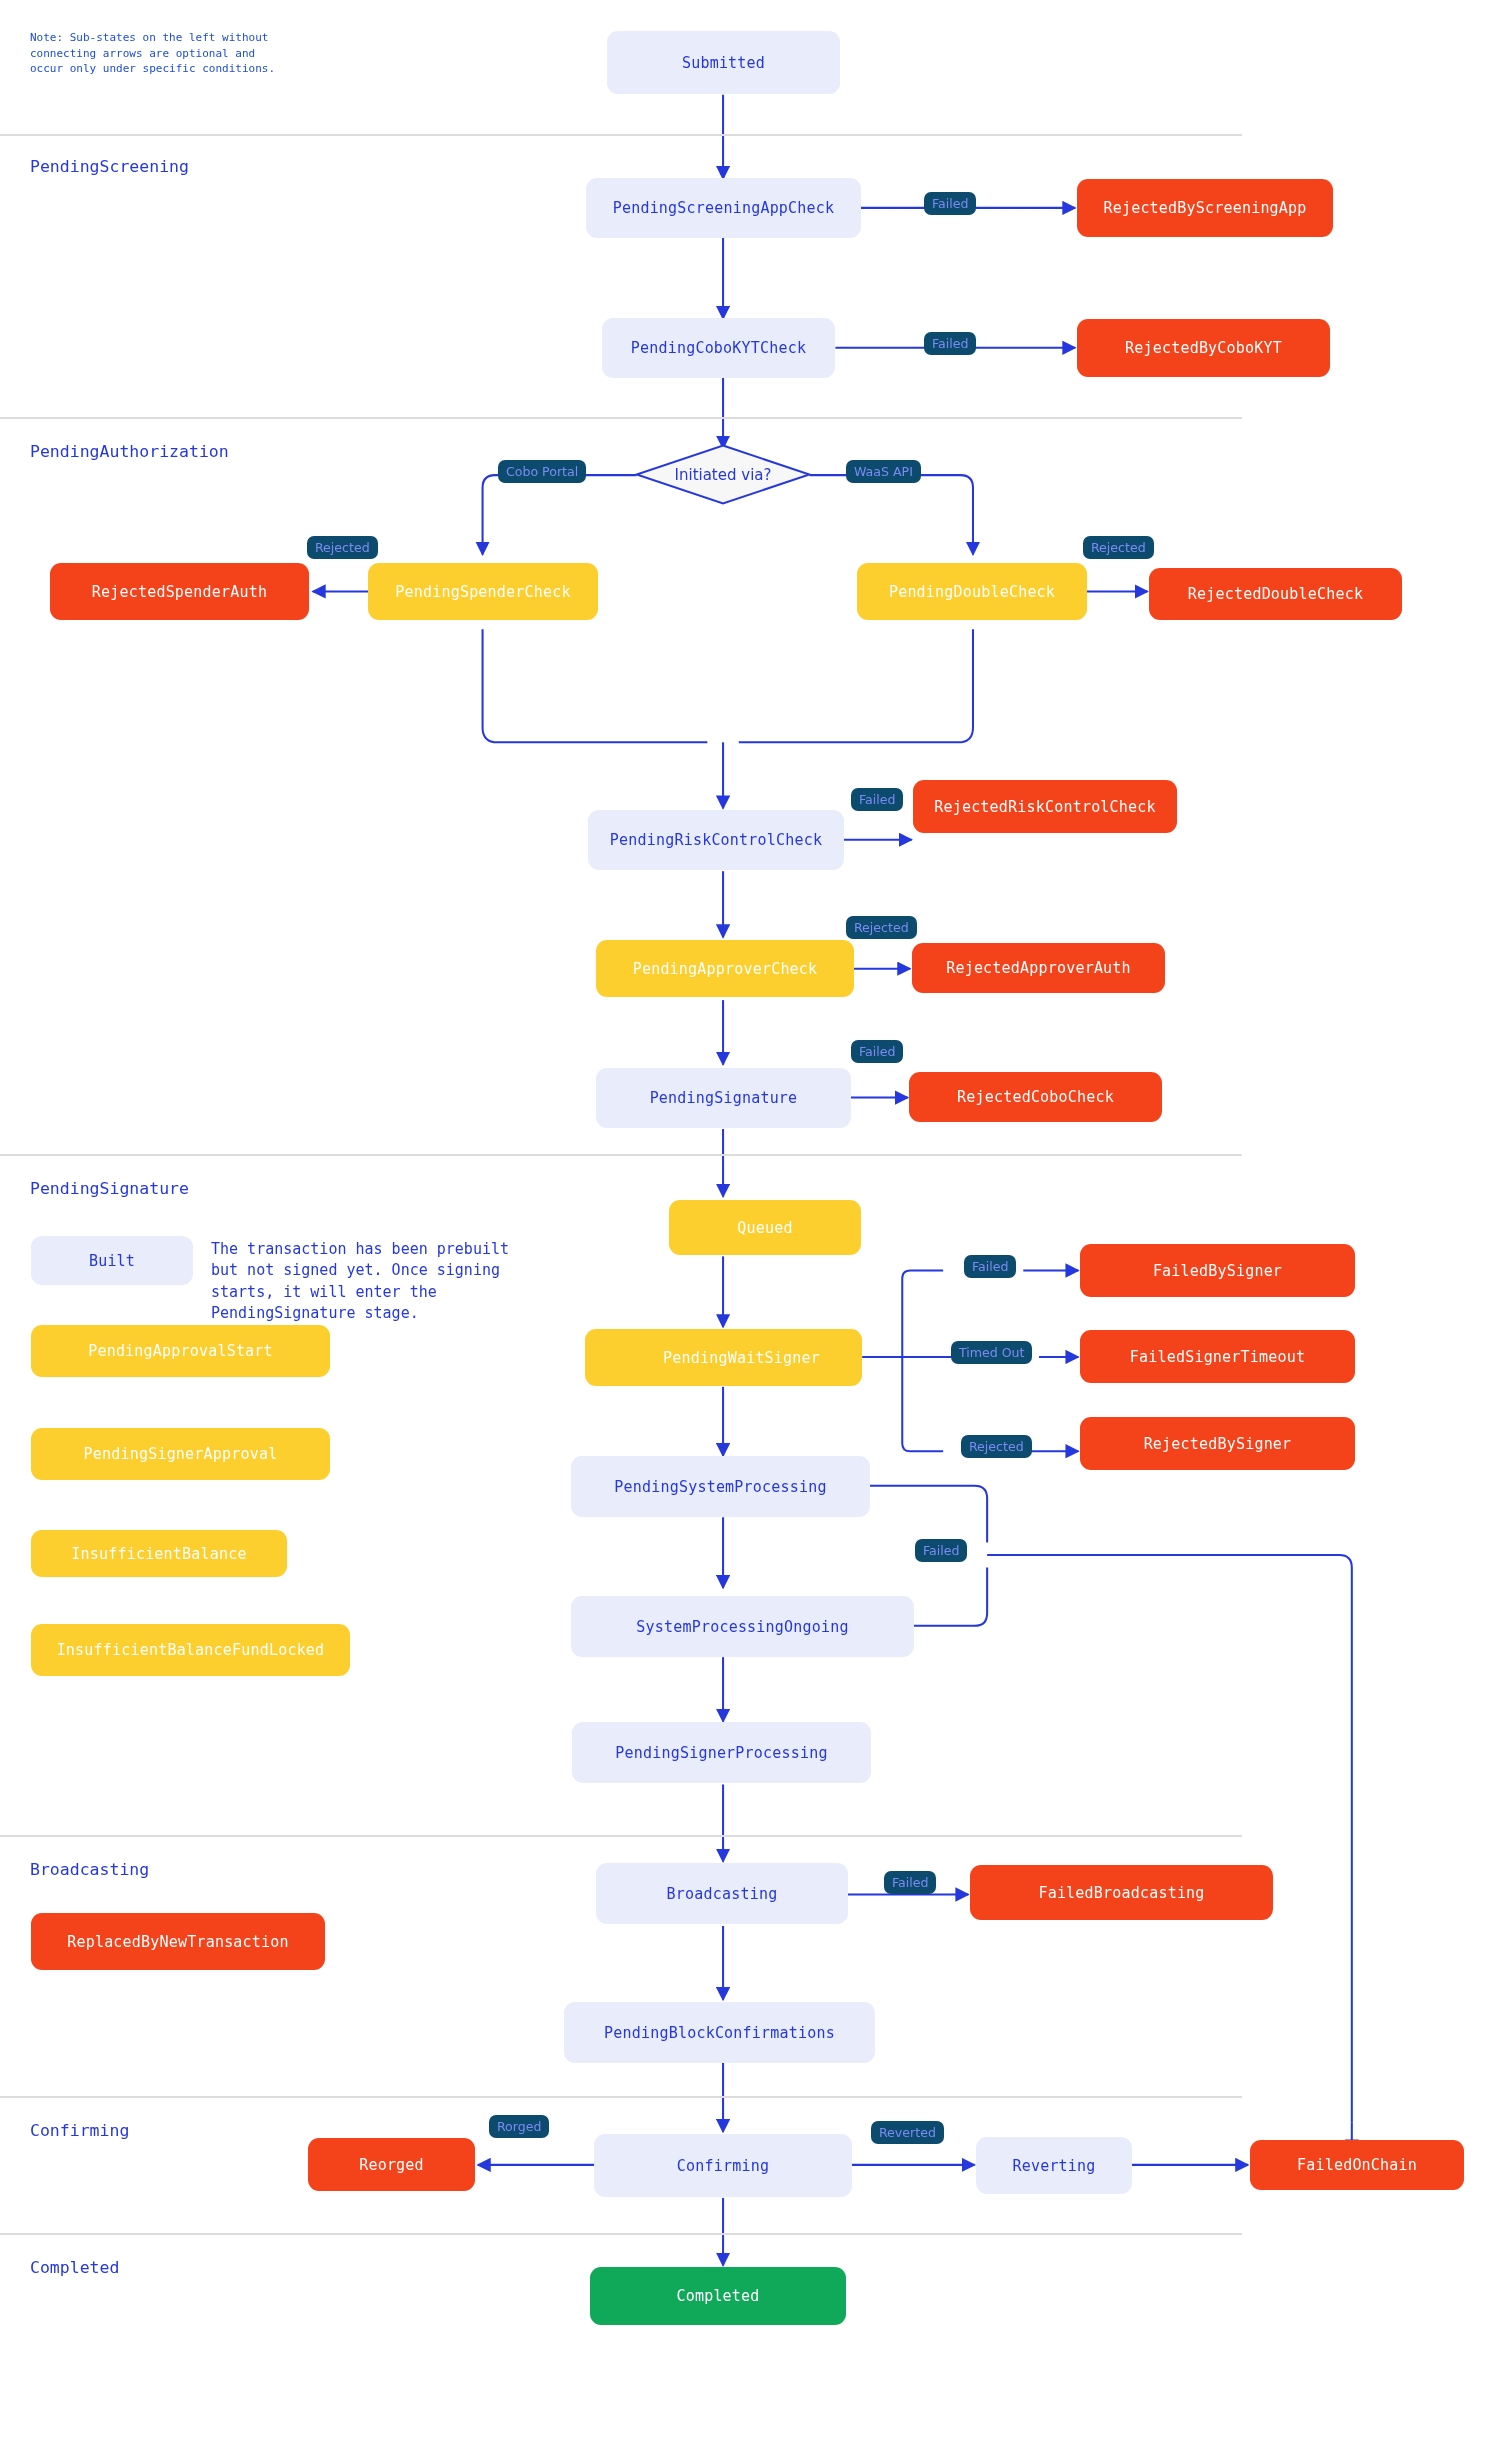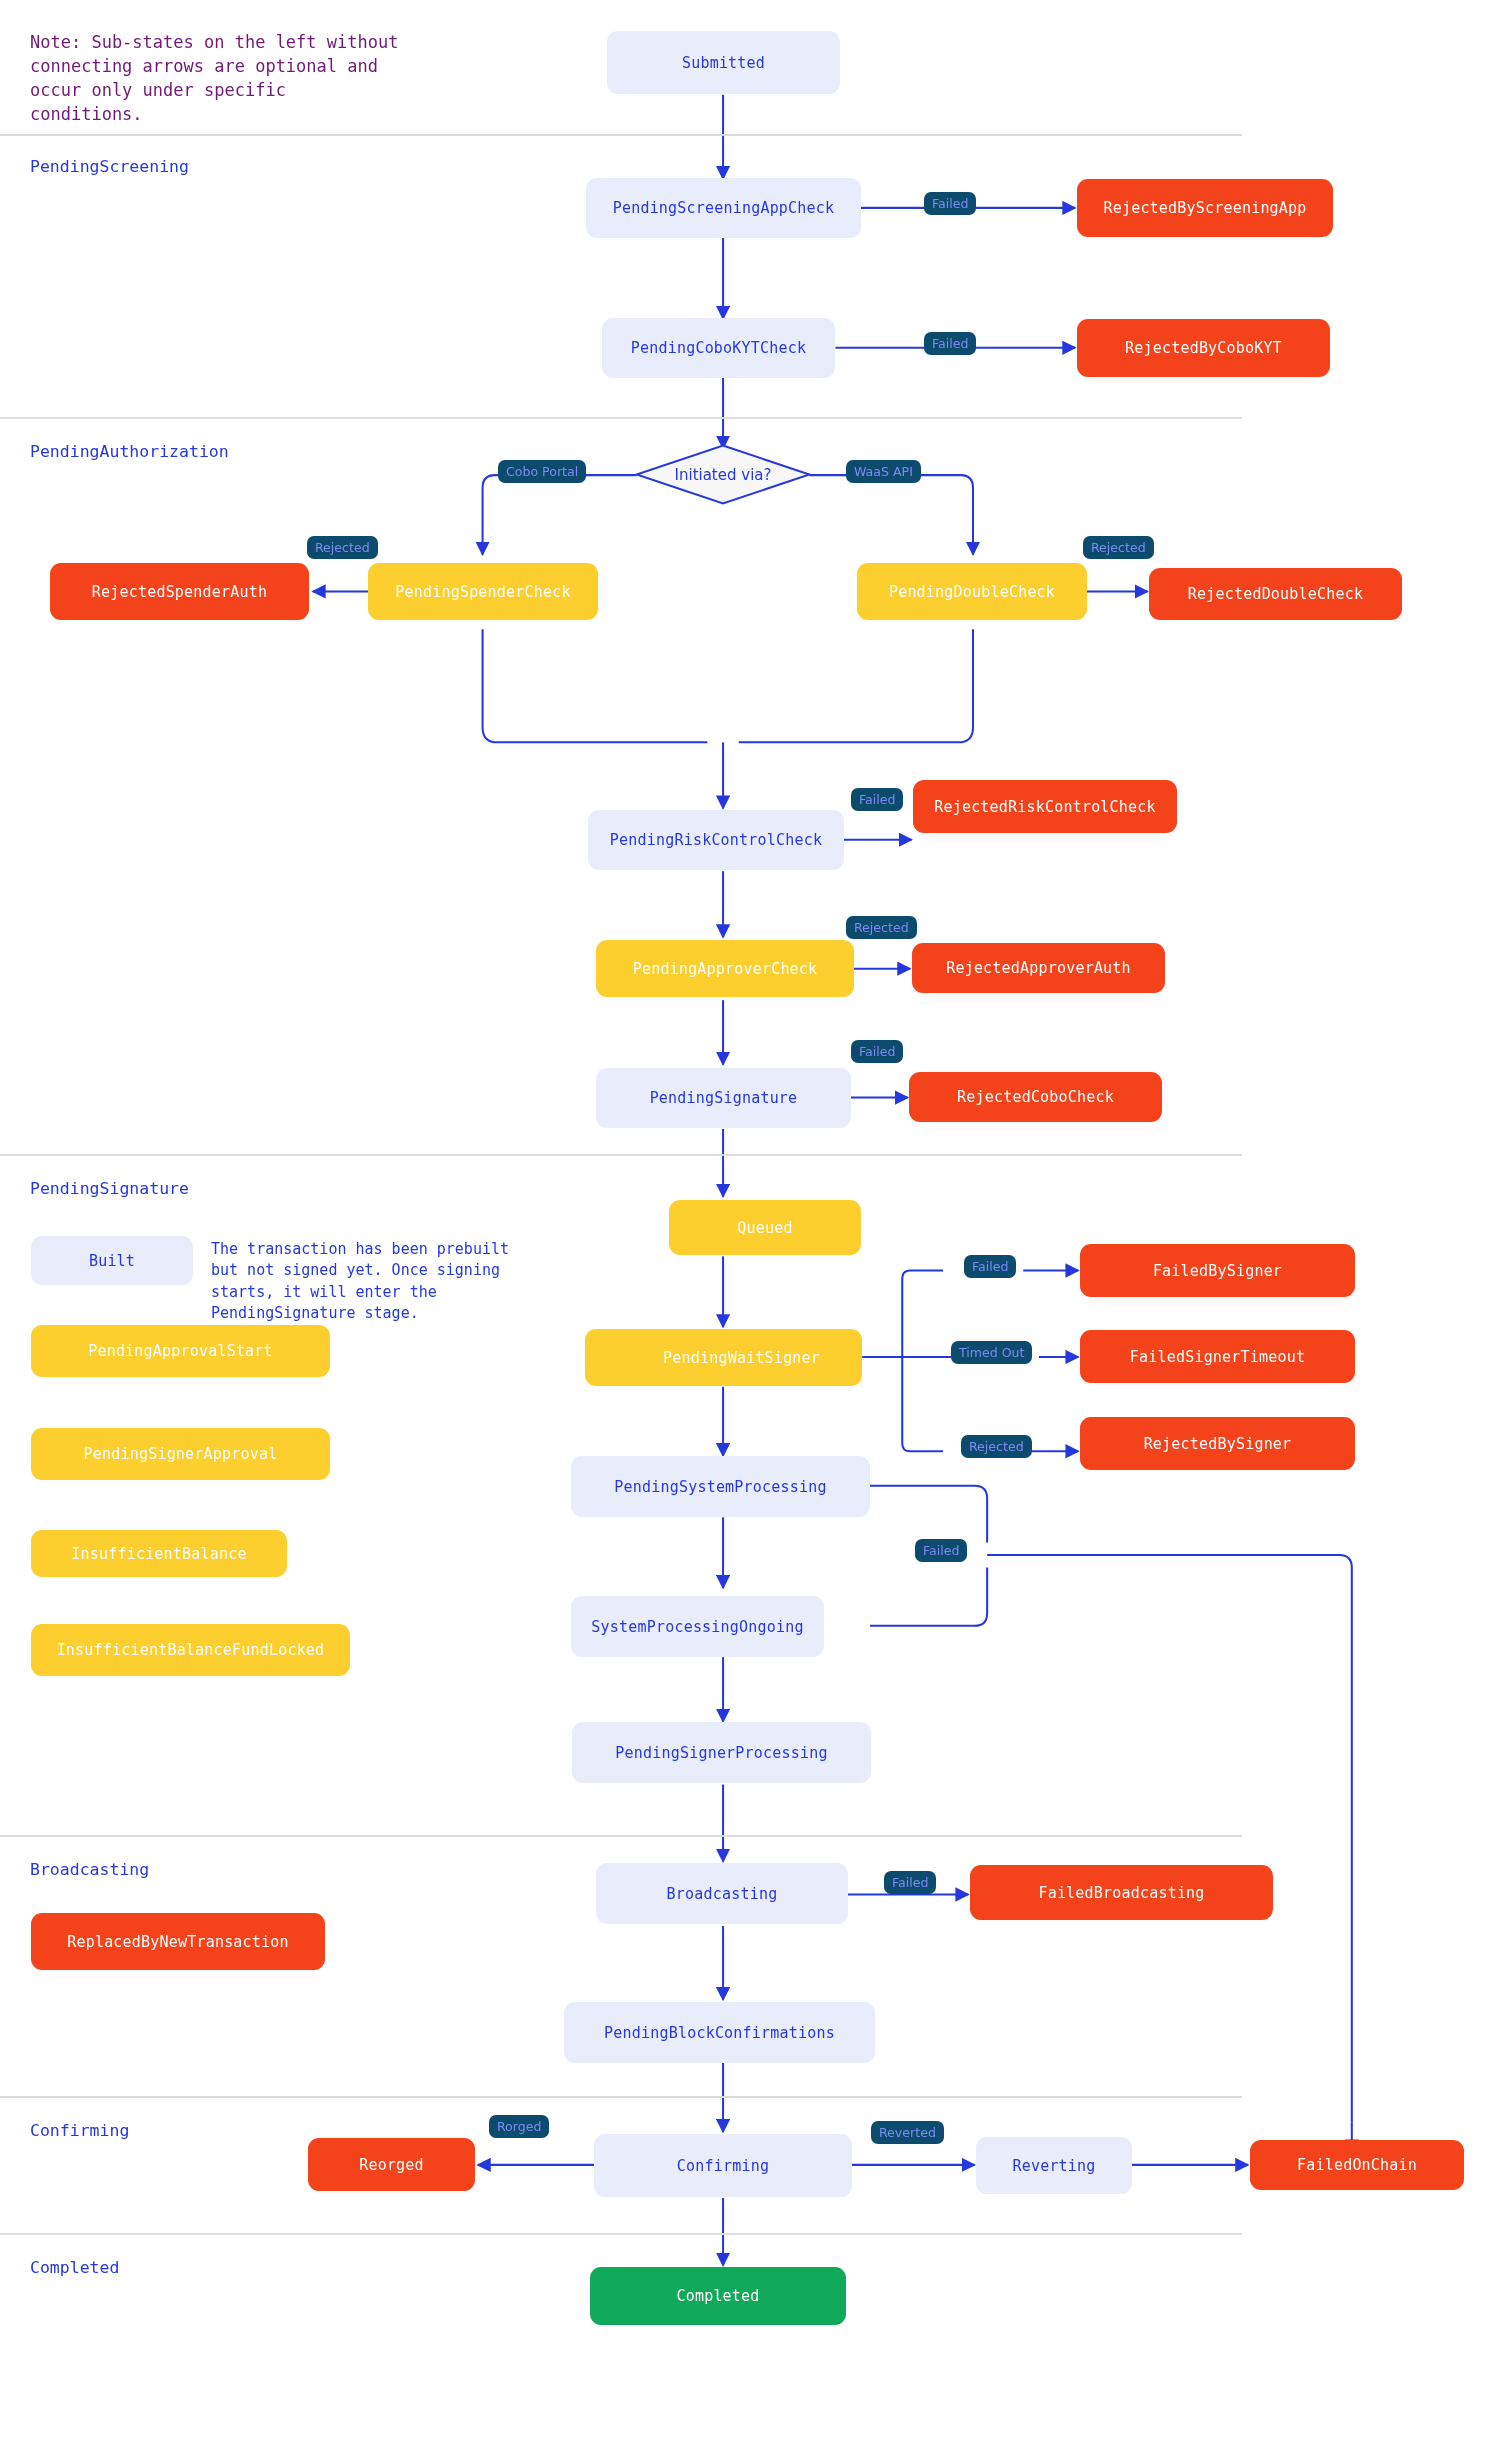--- a/index.html
+++ b/index.html
@@ -97,23 +97,23 @@
     font-size: 16.5px;
     white-space: nowrap;
   }
   .divider {
     position: absolute;
     height: 1.6px;
     background: #dcdcdc;
   }
   .note {
     position: absolute;
-    color: #701a75;
-    font-family: "DejaVu Sans Mono", monospace;
-    font-size: 17px;
+    color: #1d4ed8;
+    font-family: "DejaVu Sans Mono", monospace;
+    font-size: 11px;
     line-height: 1.42;
     white-space: pre-line;
   }
   .desc {
     position: absolute;
     color: #2438dd;
     font-family: "DejaVu Sans Mono", monospace;
     font-size: 15px;
     line-height: 1.42;
     white-space: pre-line;
@@ -274,21 +274,21 @@
   <div class="node yellow" style="left:31px;   top:1428px; width:299px; height:52px;">PendingSignerApproval</div>
   <div class="node yellow" style="left:31px;   top:1530px; width:256px; height:47px;">InsufficientBalance</div>
   <div class="node yellow" style="left:31px;  top:1624px; width:319px; height:52px;">InsufficientBalanceFundLocked</div>
 
   <div class="node yellow" style="left:585px;  top:1329px; width:277px; height:57px;padding-left:44px;">PendingWaitSigner</div>
   <div class="node red" style="left:1080px; top:1244px; width:275px; height:53px;">FailedBySigner</div>
   <div class="node red" style="left:1080px; top:1330px; width:275px; height:53px;">FailedSignerTimeout</div>
   <div class="node red" style="left:1080px; top:1417px; width:275px; height:53px;">RejectedBySigner</div>
 
   <div class="node blue" style="left:571px;  top:1456px; width:299px; height:61px;">PendingSystemProcessing</div>
-  <div class="node blue" style="left:571px;  top:1596px; width:253px; height:61px;">SystemProcessingOngoing</div>
+  <div class="node blue" style="left:571px;  top:1596px; width:343px; height:61px;">SystemProcessingOngoing</div>
   <div class="node blue" style="left:572px;  top:1722px; width:299px; height:61px;">PendingSignerProcessing</div>
 
   <div class="node blue" style="left:596px;  top:1863px; width:252px; height:61px;">Broadcasting</div>
   <div class="node red" style="left:970px; top:1865px; width:303px; height:55px;">FailedBroadcasting</div>
   <div class="node red" style="left:31px;   top:1913px; width:294px; height:57px;">ReplacedByNewTransaction</div>
   <div class="node blue" style="left:564px;  top:2002px; width:311px; height:61px;">PendingBlockConfirmations</div>
 
   <div class="node red" style="left:308px;  top:2138px; width:167px; height:53px;">Reorged</div>
   <div class="node blue" style="left:594px;  top:2134px; width:258px; height:63px;">Confirming</div>
   <div class="node blue" style="left:976px; top:2137px; width:156px; height:57px;">Reverting</div>

